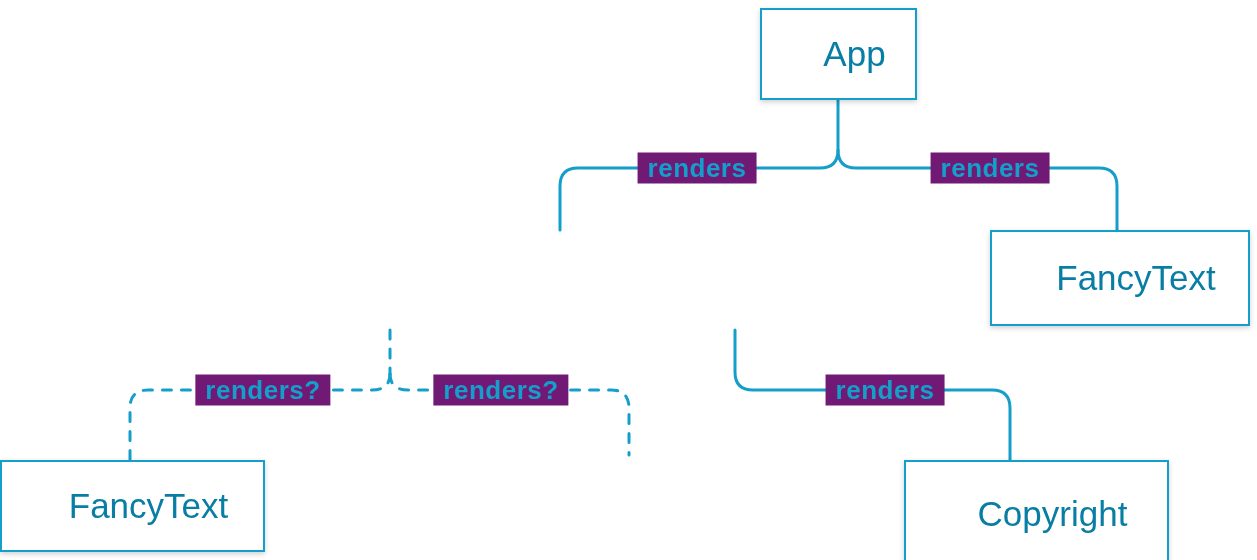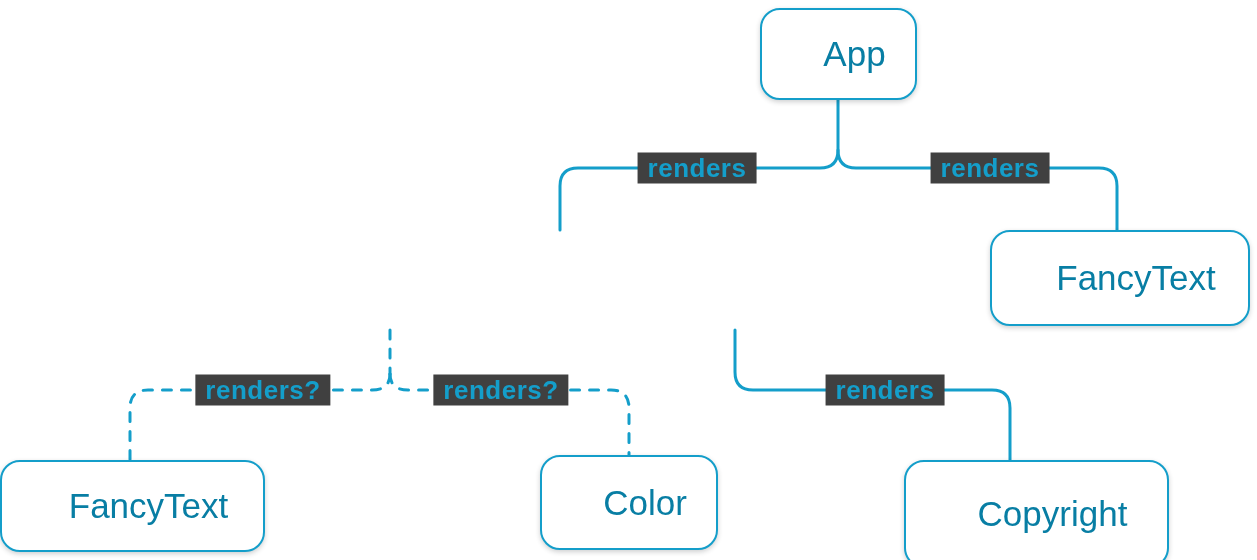--- a/index.html
+++ b/index.html
@@ -28,35 +28,35 @@
     stroke-linecap: round;
   }
   .edge.dashed {
     stroke-dasharray: 9 10;
   }
   .node {
     position: absolute;
     box-sizing: border-box;
     background: #ffffff;
     border: 2.5px solid #149ECA;
-    border-radius: 20px;
+    border-radius: 0;
     box-shadow: 0 2px 5px rgba(35, 39, 47, 0.22);
     display: flex;
     align-items: center;
     justify-content: center;
     color: #087EA4;
     font-size: 35px;
     font-weight: 500;
     white-space: nowrap;
     padding-left: 32px;
   }
   .edge-label {
     position: absolute;
     transform: translate(-50%, -50%);
-    background: #404040;
+    background: #701a75;
     padding: 0 10px;
     color: #149ECA;
     font-size: 26px;
     font-weight: 600;
     letter-spacing: 0.5px;
     white-space: nowrap;
   }
 </style>
 </head>
 <body>
@@ -78,23 +78,20 @@
 
 
   <div class="node" style="left:990px; top:230px; width:260px; height:96px;">
     <span>FancyText</span>
   </div>
 
   <div class="node" style="left:0px; top:460px; width:265px; height:92px;">
     <span>FancyText</span>
   </div>
 
-  <div class="node" style="left:540px; top:455px; width:178px; height:95px;">
-    <span>Color</span>
-  </div>
 
   <div class="node" style="left:904px; top:460px; width:265px; height:108px;">
     <span>Copyright</span>
   </div>
 
   <div class="edge-label" style="left:697px; top:168px;">renders</div>
 
   <div class="edge-label" style="left:990px; top:168px;">renders</div>
 
   <div class="edge-label" style="left:263px; top:390px;">renders?</div>

